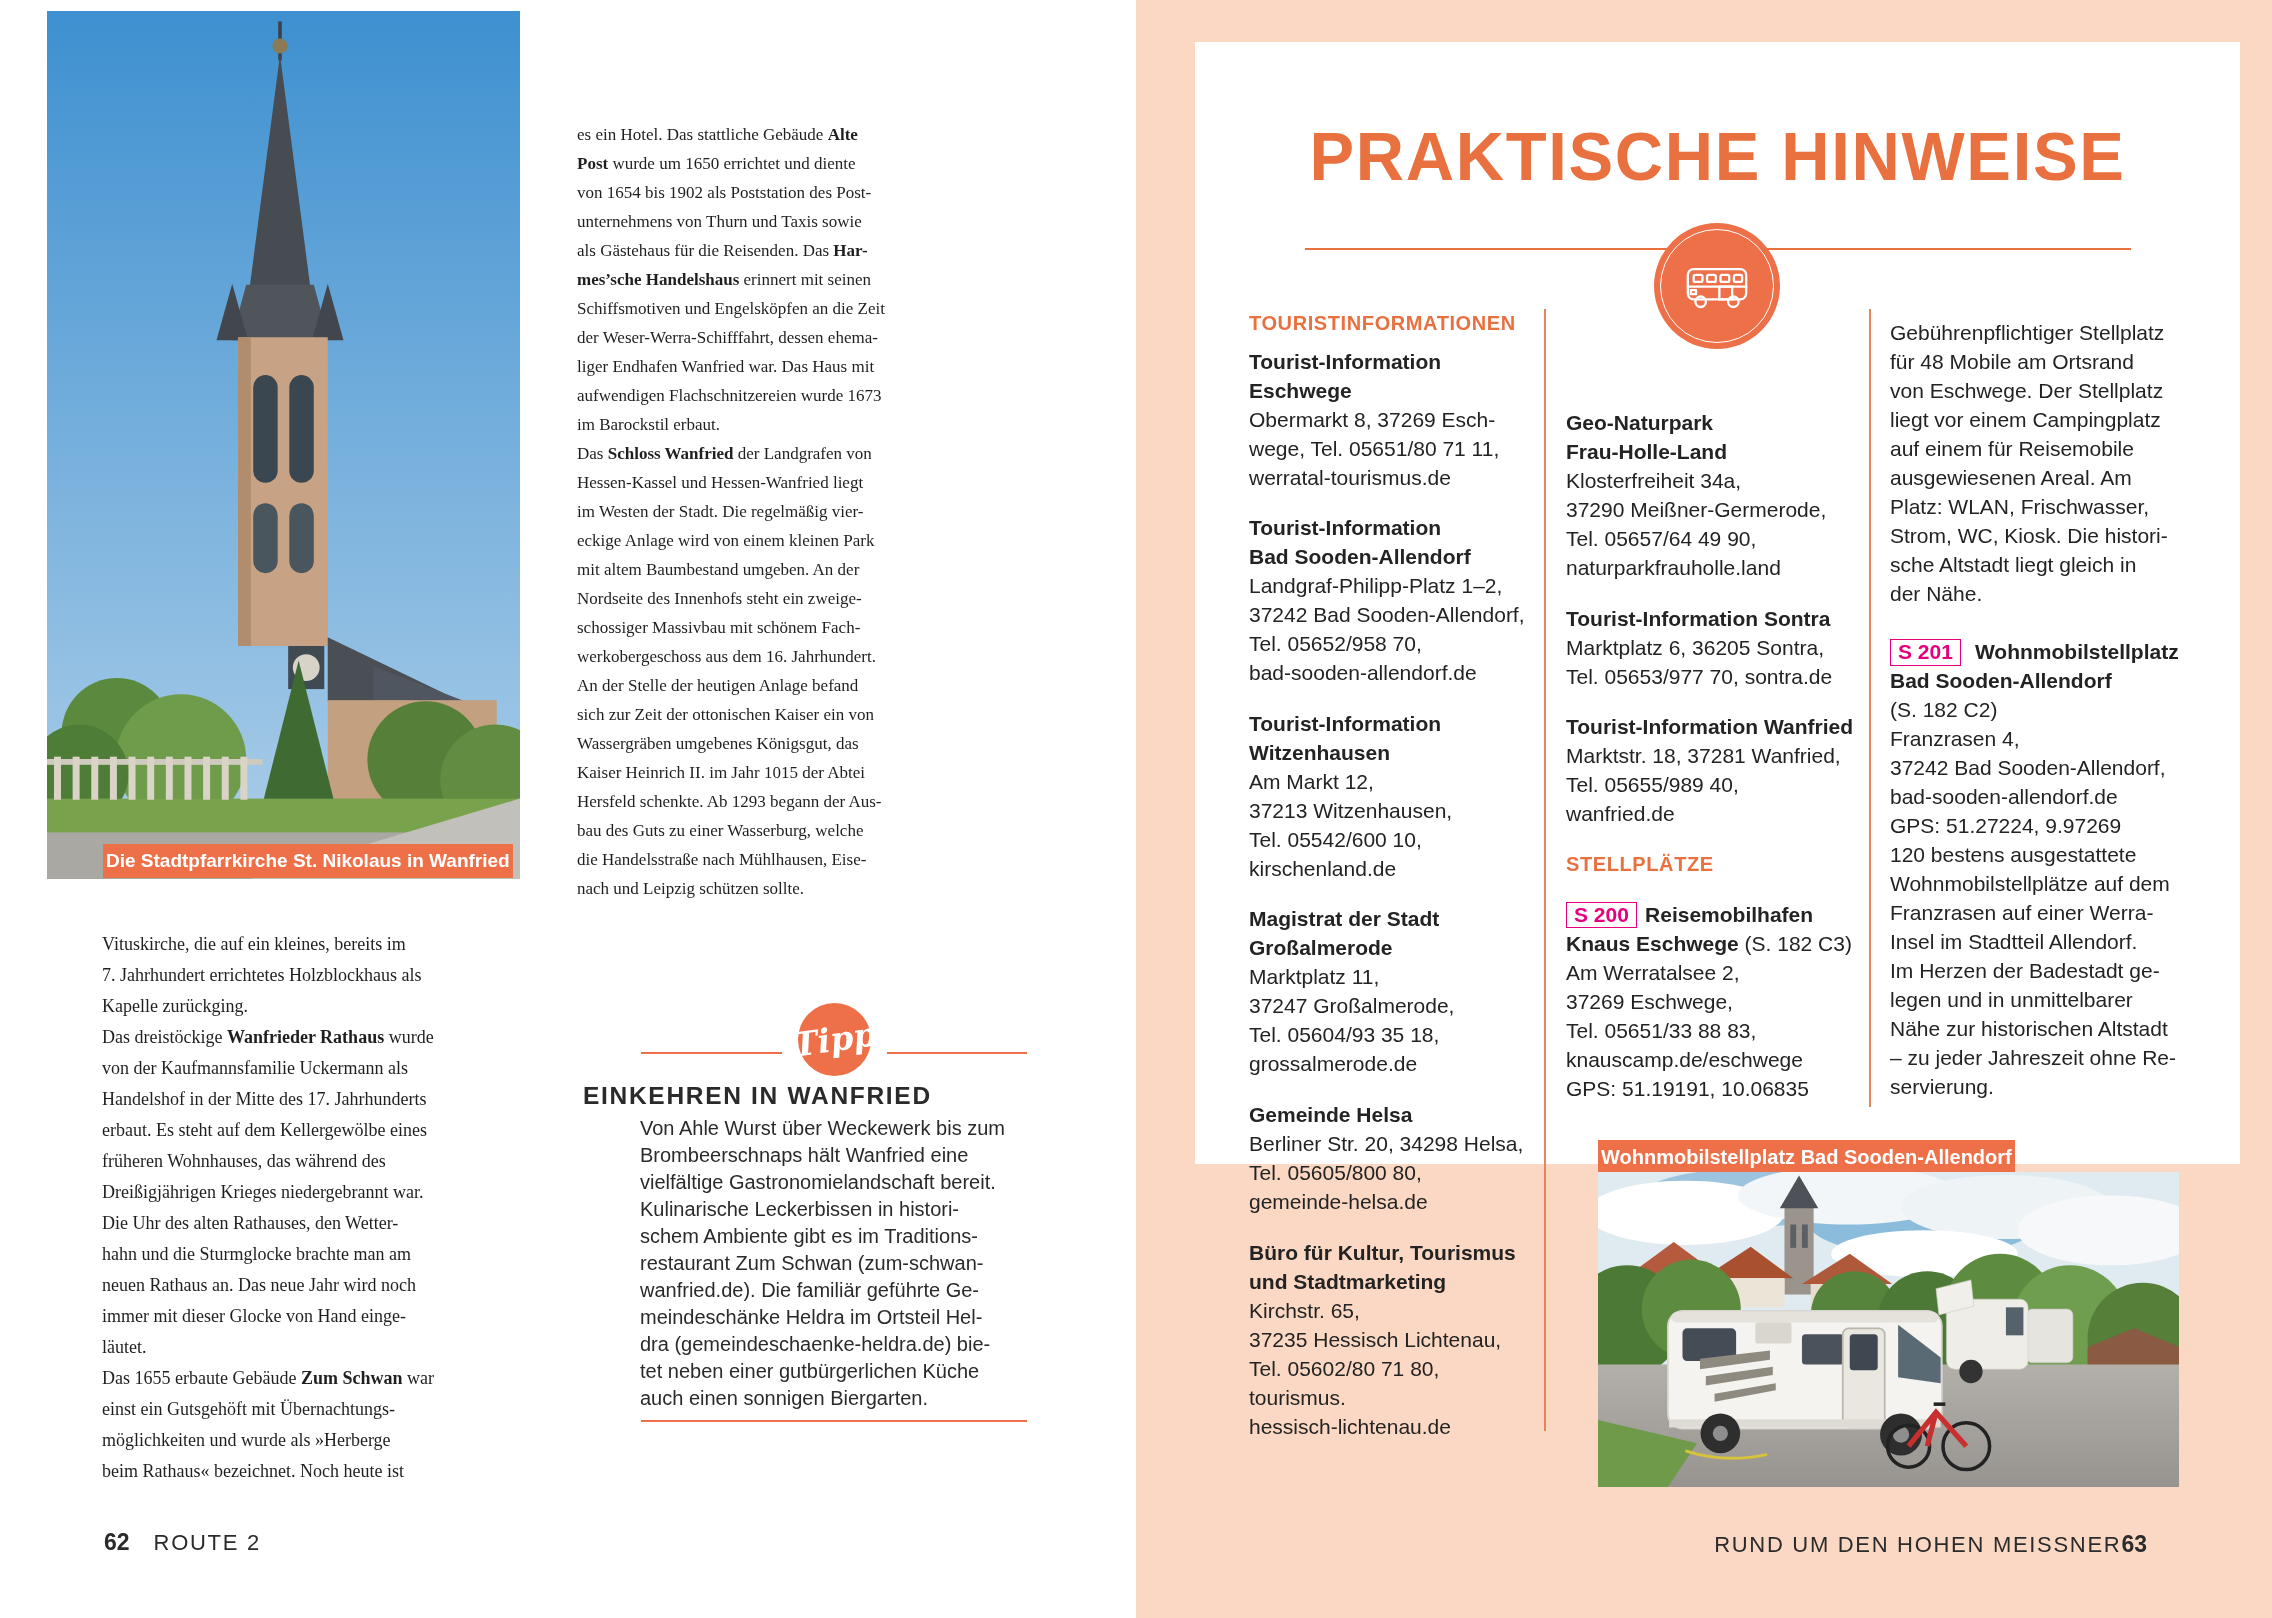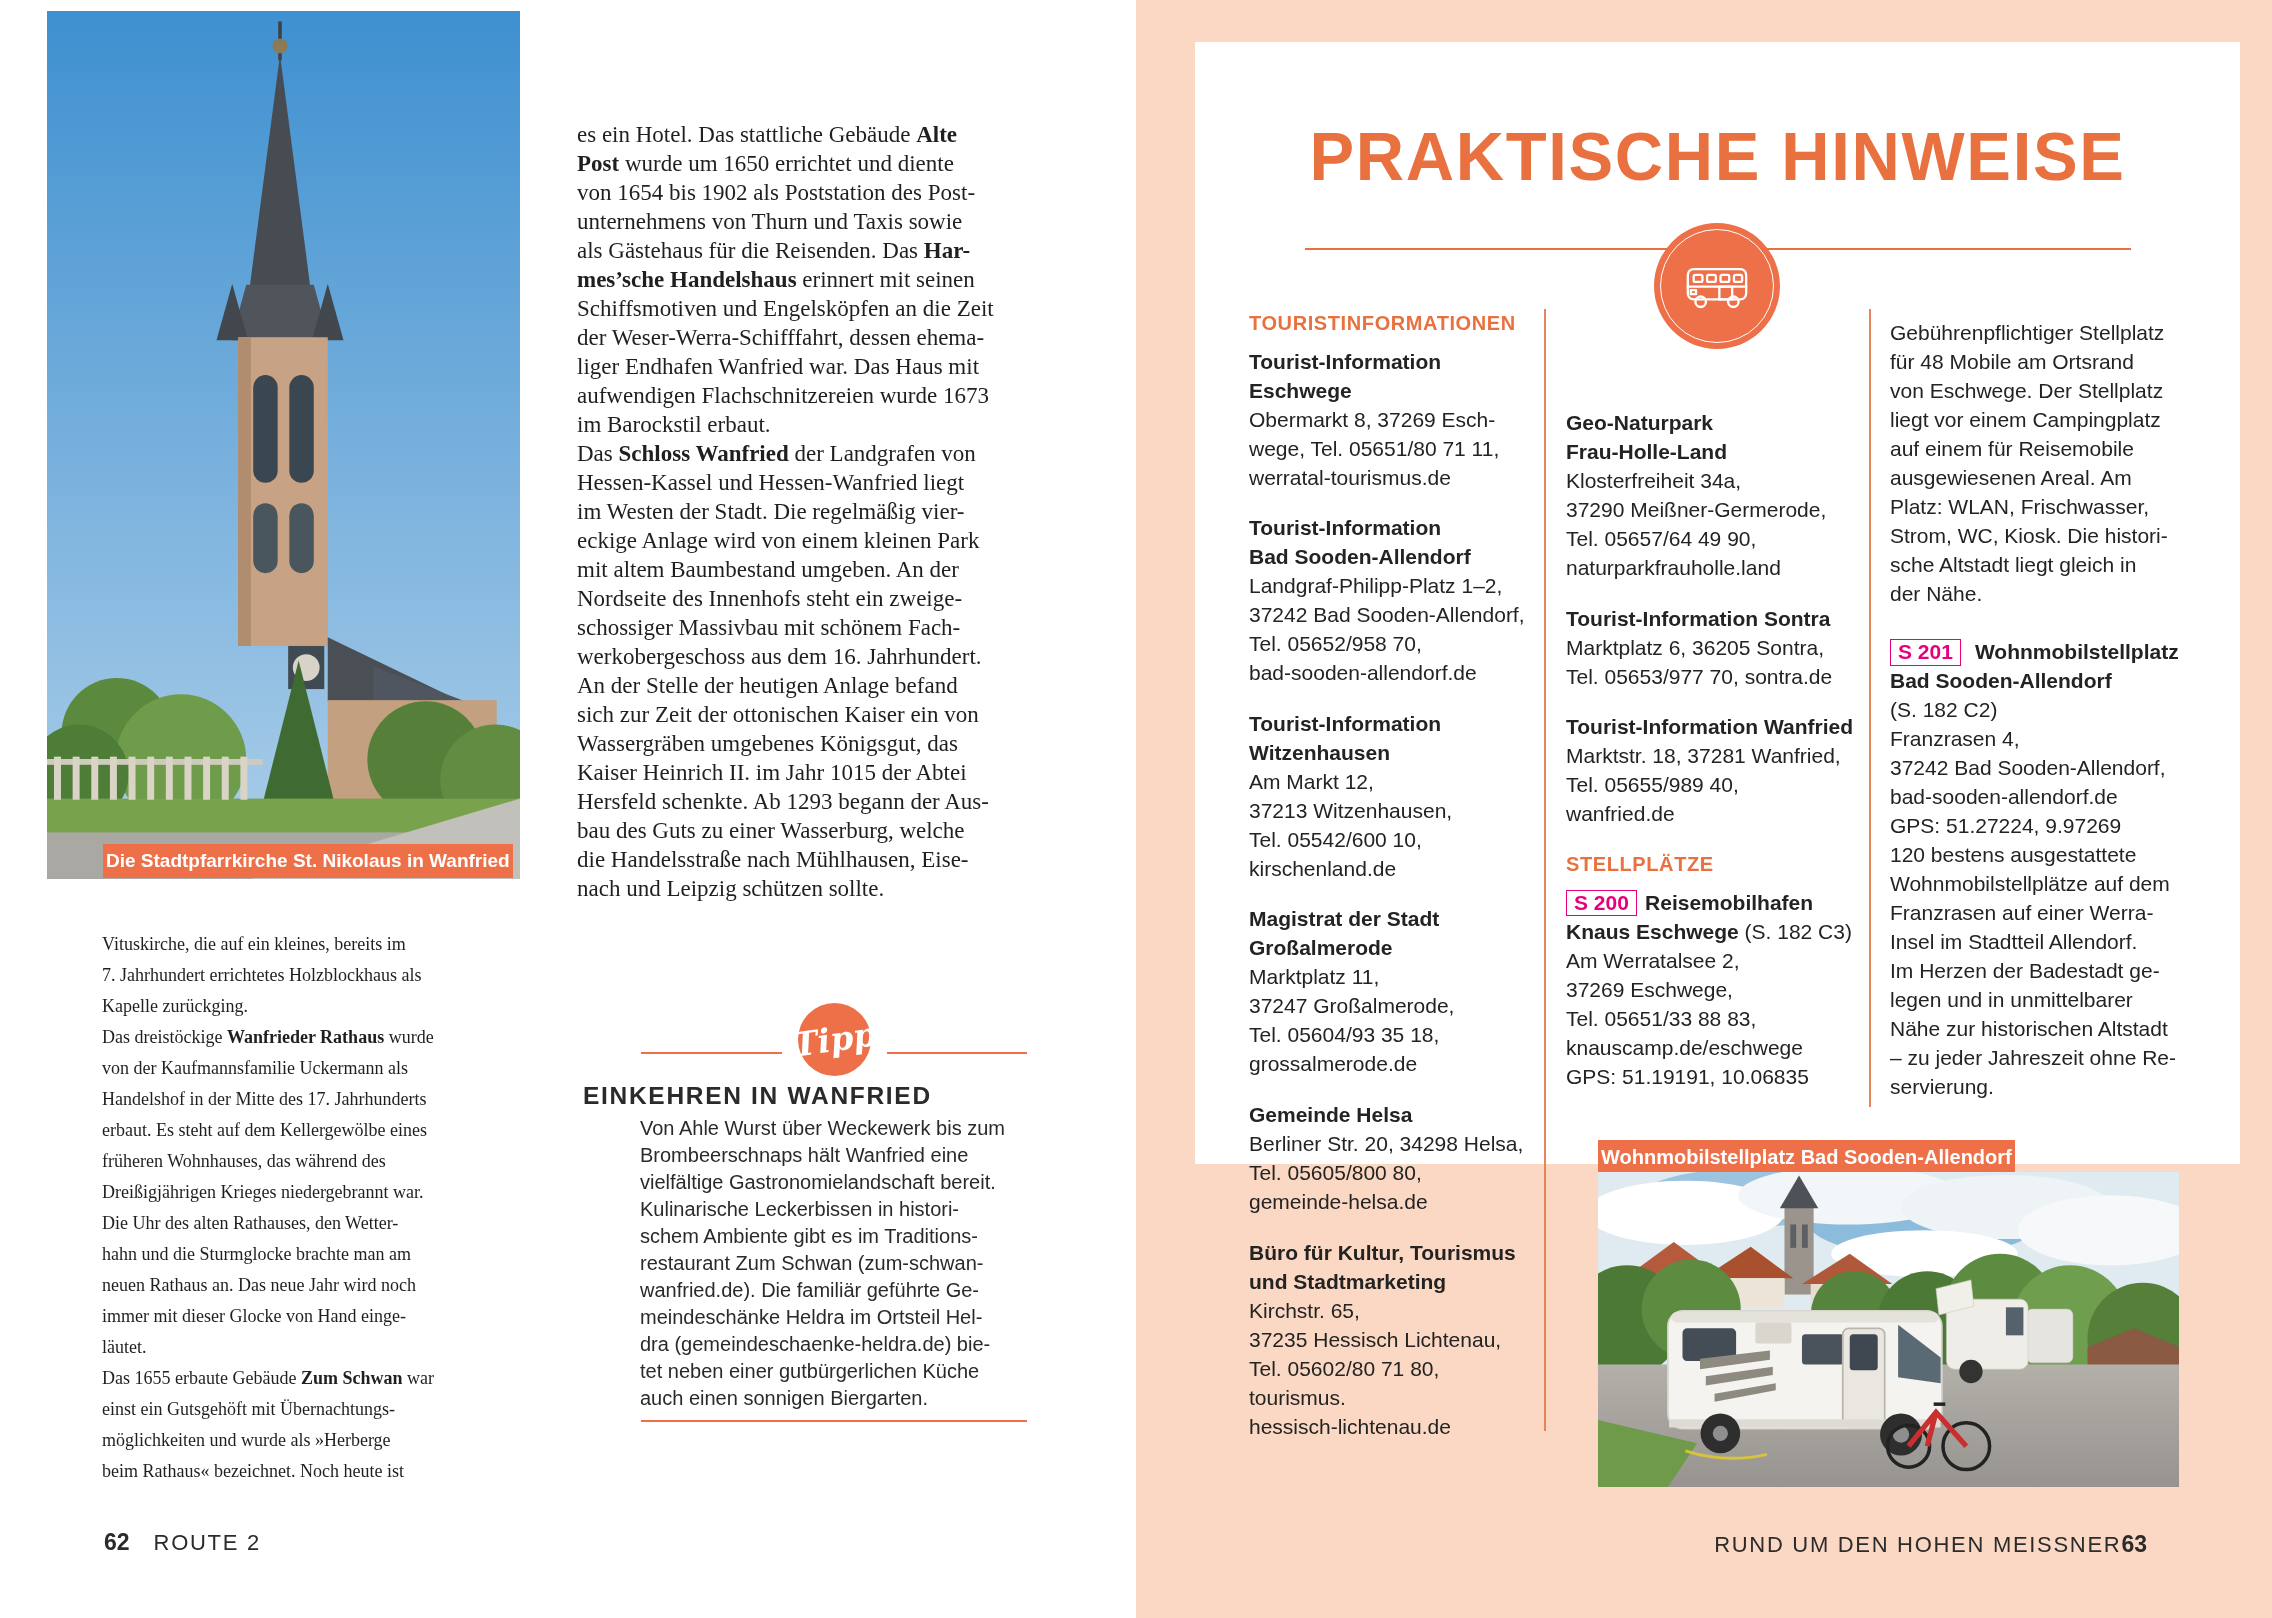--- a/index.html
+++ b/index.html
@@ -16,21 +16,21 @@
   .church-photo{left:47px;top:10.5px;width:473px;height:868px;overflow:hidden;}
   .church-photo svg{display:block;width:100%;height:100%;}
   .caption-bar{background:var(--caption-orange);color:#ffffff;font-weight:700;
                font-size:19px;line-height:34px;padding:0 3px;white-space:nowrap;display:inline-block;}
   .caption-left{left:103px;top:844px;}
   .caption-right-pos{left:403px;top:1098px;}
 
   .serif-col{font-family:"Liberation Serif",serif;color:var(--ink);white-space:pre-line;
              text-align:left;}
   .col-left{left:102px;top:929px;width:475px;font-size:18px;line-height:31px;}
-  .col-mid{left:577px;top:120px;width:482px;font-size:23px;line-height:29px;}
+  .col-mid{left:577px;top:120px;width:482px;font-size:17px;line-height:29px;}
   .serif-col .bold{font-weight:700;}
 
   .tip-circle{left:798px;top:1003px;width:73px;height:73px;border-radius:50%;
               background:var(--caption-orange);display:flex;align-items:center;justify-content:center;}
   .tip-script{font-family:"DejaVu Serif",serif;font-style:italic;font-weight:700;
               color:#fff;font-size:33px;transform:rotate(-8deg);}
   .tip-line{background:var(--caption-orange);height:2.3px;}
   .tip-heading{left:583px;top:1082px;width:501px;text-align:left;font-weight:700;
                font-size:24.5px;letter-spacing:1.7px;color:#2a2a2a;}
   .tip-body{left:640px;top:1115px;width:393px;font-size:20px;line-height:27px;
@@ -60,21 +60,21 @@
   .col{position:absolute;font-size:21px;line-height:29px;color:var(--sans-ink);}
   .col-1{left:54px;top:267px;width:296px;}
   .col-2{left:371px;top:267px;width:296px;}
   .col-3{left:695px;top:276px;width:291px;}
   .col-heading{color:var(--orange);font-weight:700;font-size:20px;letter-spacing:0.6px;
                margin-bottom:8.7px;white-space:nowrap;}
   .entry{margin-bottom:21.6px;}
   .entry-name{font-weight:700;white-space:pre-line;}
   .entry-text{white-space:pre-line;}
   .col-2 .first-entry-gap{height:99px;}
-  .heading2{margin-top:18.6px;margin-bottom:9px;}
+  .heading2{margin-top:18.6px;margin-bottom:21px;}
   .seg{white-space:pre-line;}
   .seg .bold{font-weight:700;}
   .badge{display:inline-block;border:1.7px solid var(--magenta);color:var(--magenta);
          font-weight:700;line-height:24.5px;padding:0 7px;margin-right:8.2px;white-space:nowrap;}
   .s201{margin-top:29px;}
   .vdivider{position:absolute;width:1.7px;background:var(--divider);}
   .vd1{left:349px;top:267px;height:1122px;}
   .vd2{left:674px;top:267px;height:798px;}
 
   .camp-photo{position:absolute;left:403px;top:1130px;width:581px;height:315px;overflow:hidden;}

